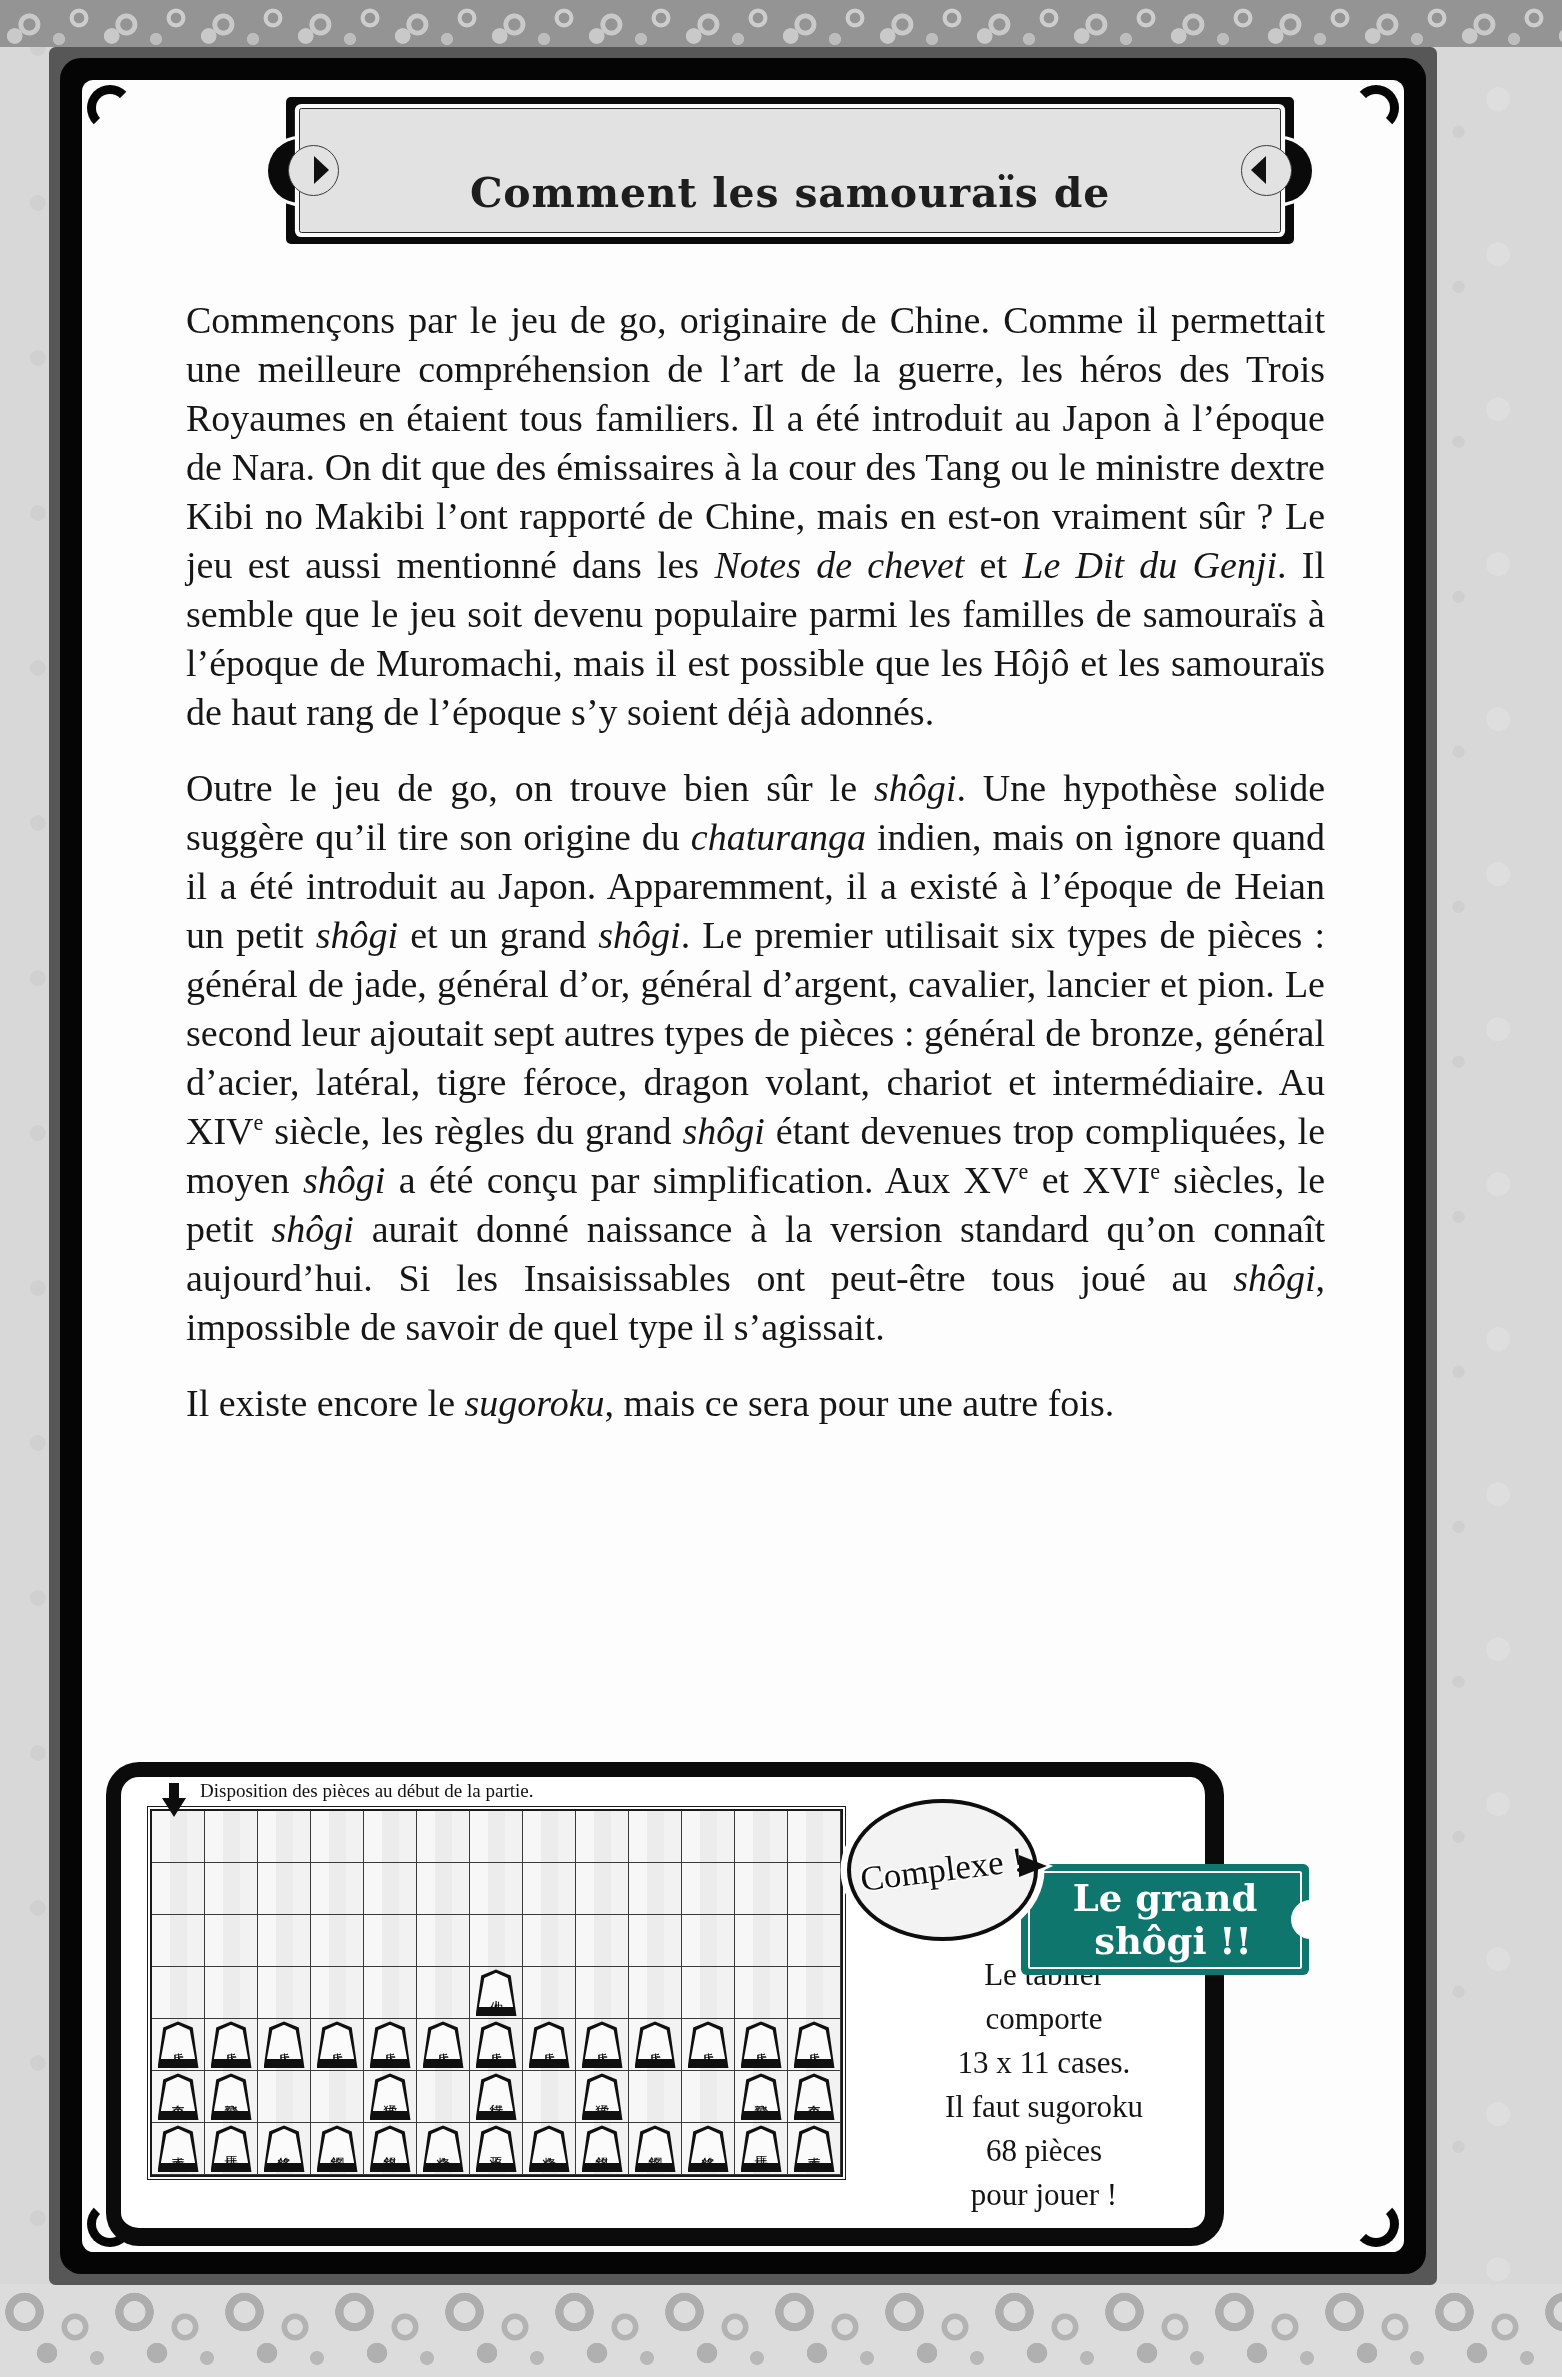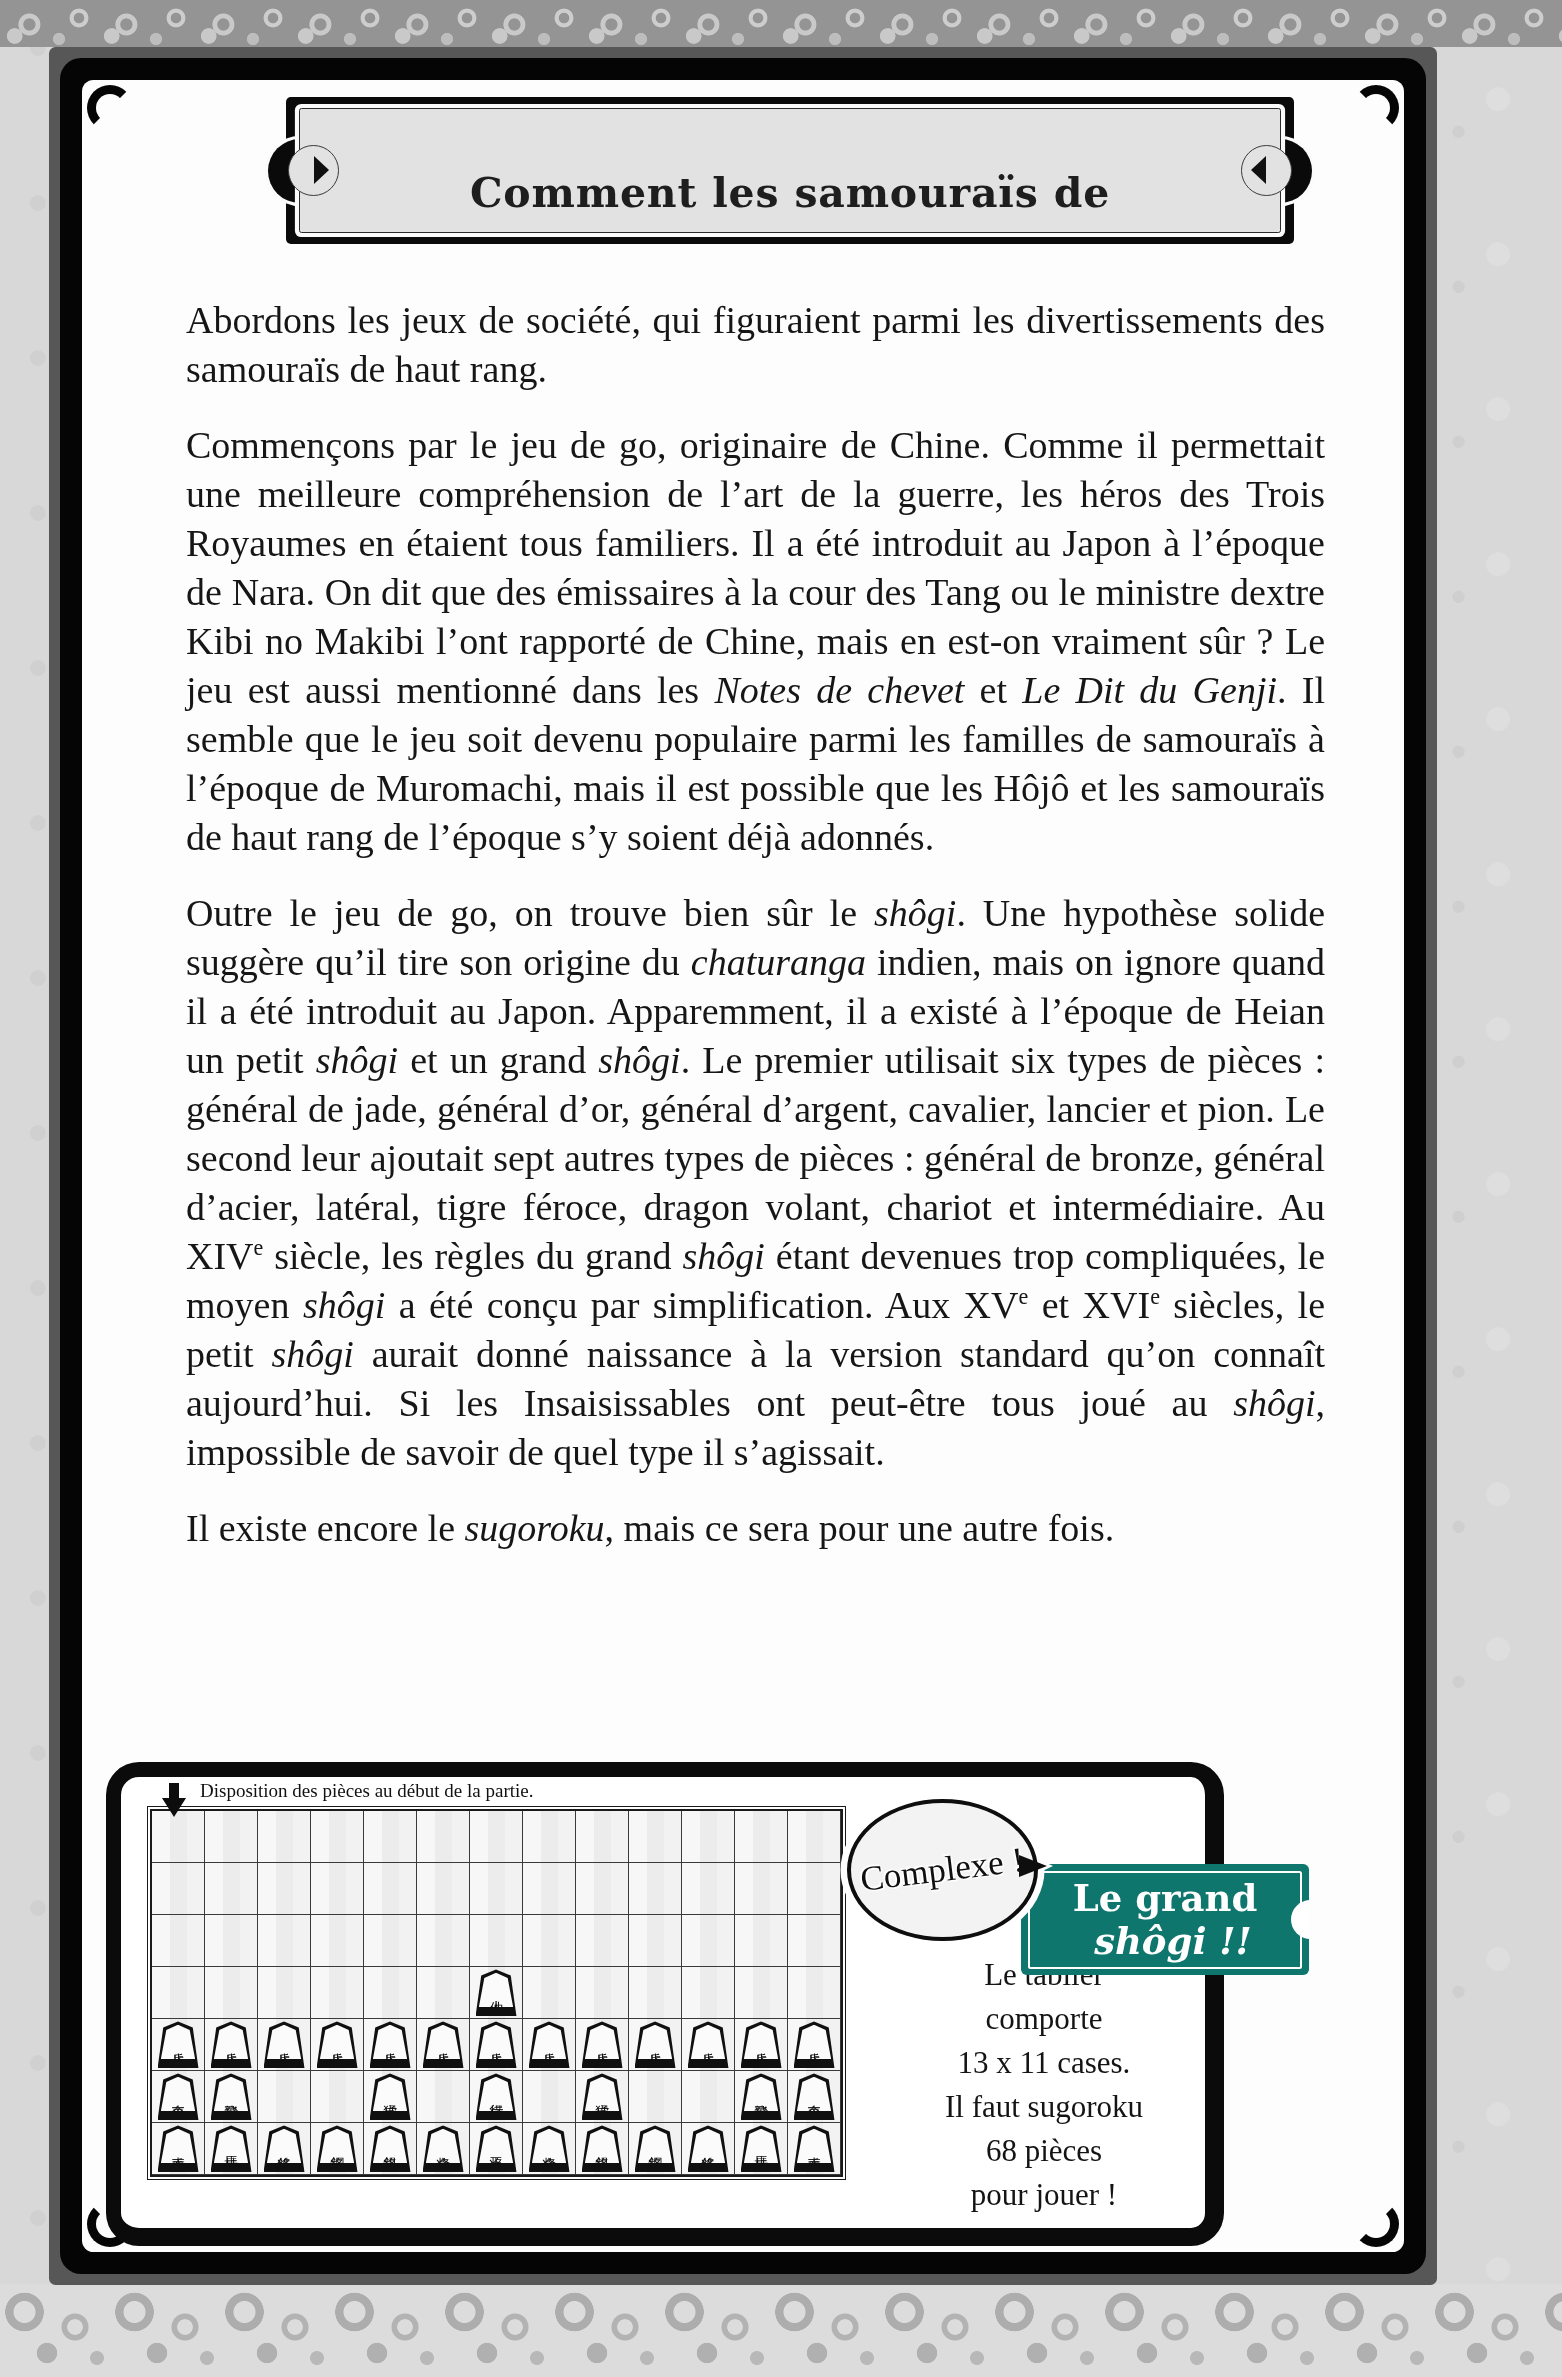--- a/index.html
+++ b/index.html
@@ -114,21 +114,21 @@
   .badge{position:absolute;left:1021px;top:1864px;width:288px;height:111px;
     background:#0f766e;border-radius:5.7px;z-index:5;overflow:hidden;}
   .badge-inner{position:absolute;left:7.4px;right:7.4px;top:6.5px;bottom:6.5px;
     border:2.5px solid #ffffff;border-radius:2.5px;}
   .badge-notch{position:absolute;width:39px;height:39px;border-radius:50%;background:#ffffff;
     top:50%;margin-top:-19.6px;right:-21px;}
   .badge-text{position:absolute;inset:0;display:flex;flex-direction:column;
     align-items:center;justify-content:center;color:#ffffff;z-index:2;
     font-family:"DejaVu Serif",serif;font-weight:700;}
   .badge-line1{font-size:37px;line-height:43px;}
-  .badge-line2{font-size:37px;line-height:43px;font-style:italic;margin-left:16px;}
+  .badge-line2{font-size:37px;line-height:43px;margin-left:16px;}
 
   
   .figure-info{position:absolute;left:905px;top:1953px;width:278px;z-index:3;
     text-align:center;font-size:31px;line-height:44px;color:#141414;}
   .figure-info .line{display:block;}
 </style>
 </head>
 <body>
 
 <div class="margin-texture"></div>
@@ -154,21 +154,20 @@
         <span class="line">Comment les samouraïs de</span>
       </div>
   </div>
   <span class="banner-end-cover left"></span>
   <span class="banner-end-cover right"></span>
   <span class="tri left"></span>
   <span class="tri right"></span>
 </div>
 
 <div class="article">
-  <p><span>Abordons les jeux de société, qui figuraient parmi les divertissements des samouraïs de haut rang.</span></p>
   <p><span>Commençons par le jeu de go, originaire de Chine. Comme il permettait une meilleure compréhension de l’art de la guerre, les héros des Trois Royaumes en étaient tous familiers. Il a été introduit au Japon à l’époque de Nara. On dit que des émissaires à la cour des Tang ou le ministre dextre Kibi no Makibi l’ont rapporté de Chine, mais en est-on vraiment sûr ? Le jeu est aussi mentionné dans les </span><em>Notes de chevet</em><span> et </span><em>Le Dit du Genji</em><span>. Il semble que le jeu soit devenu populaire parmi les familles de samouraïs à l’époque de Muromachi, mais il est possible que les Hôjô et les samouraïs de haut rang de l’époque s’y soient déjà adonnés.</span></p>
   <p><span>Outre le jeu de go, on trouve bien sûr le </span><em>shôgi</em><span>. Une hypothèse solide suggère qu’il tire son origine du </span><em>chaturanga</em><span> indien, mais on ignore quand il a été introduit au Japon. Apparemment, il a existé à l’époque de Heian un petit </span><em>shôgi</em><span> et un grand </span><em>shôgi</em><span>. Le premier utilisait six types de pièces : général de jade, général d’or, général d’argent, cavalier, lancier et pion. Le second leur ajoutait sept autres types de pièces : général de bronze, général d’acier, latéral, tigre féroce, dragon volant, chariot et intermédiaire. Au XIV</span><sup>e</sup><span> siècle, les règles du grand </span><em>shôgi</em><span> étant devenues trop compliquées, le moyen </span><em>shôgi</em><span> a été conçu par simplification. Aux XV</span><sup>e</sup><span> et XVI</span><sup>e</sup><span> siècles, le petit </span><em>shôgi</em><span> aurait donné naissance à la version standard qu’on connaît aujourd’hui. Si les Insaisissables ont peut-être tous joué au </span><em>shôgi</em><span>, impossible de savoir de quel type il s’agissait.</span></p>
   <p><span>Il existe encore le </span><em>sugoroku</em><span>, mais ce sera pour une autre fois.</span></p>
 </div>
 
 <div class="figure-box"></div>
 
 <div class="arrow-icon">
   <span class="shaft"></span>
   <span class="head"></span>

